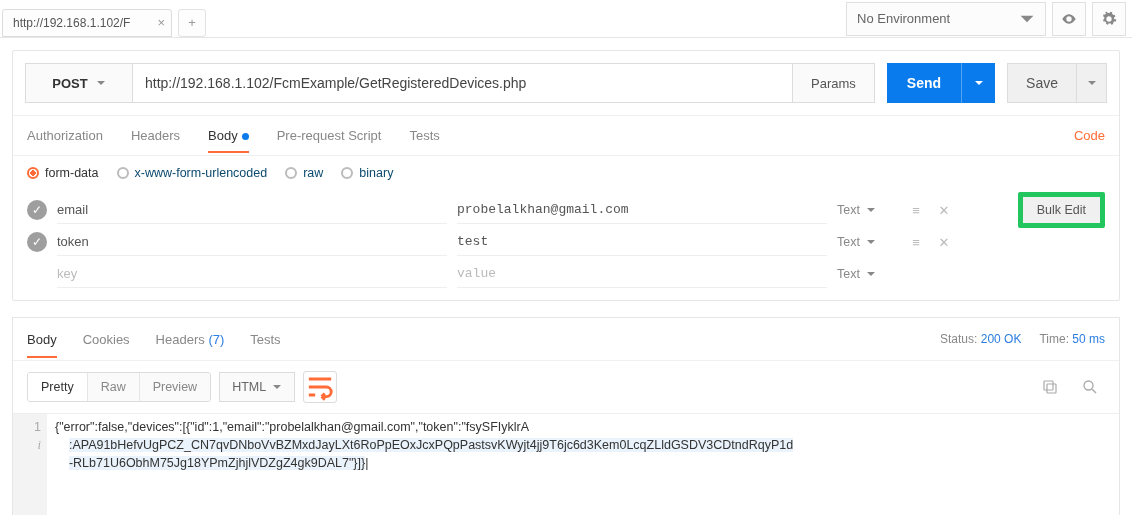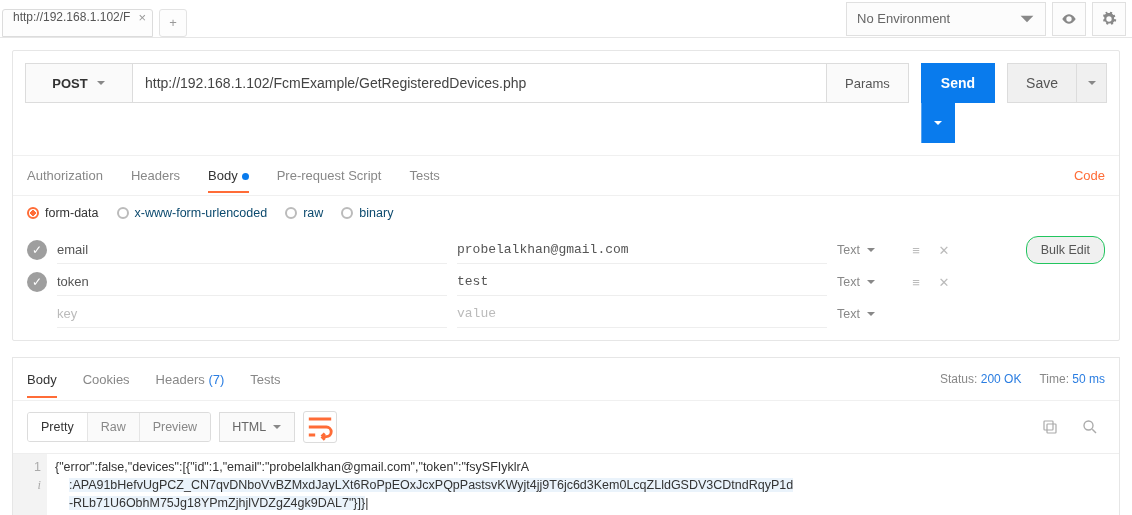--- a/index.html
+++ b/index.html
@@ -1,55 +1,55 @@
 <!DOCTYPE html>
 <html><head>
 <meta charset="utf-8">
 <style>
 * { margin:0; padding:0; box-sizing:border-box; font-family:-apple-system,BlinkMacSystemFont,"Segoe UI",Helvetica,Arial,sans-serif; }
 body { background:#fff; font-size:13px; color:#333; }
 
 
 .topbar { display:flex; height:38px; align-items:center; border-bottom:1px solid #e6e6e6; }
 .tabbar { display:flex; align-items:center; padding-left:2px; }
-.tab { display:flex; align-items:flex-start; height:28px; border:1px solid #dcdcdc; border-radius:3px 3px 0 0; background:#fdfdfd; padding:0 6px 0 10px; margin-top:8px; min-width:150px; font-size:12px; color:#555; }
+.tab { display:flex; align-items:center; height:28px; border:1px solid #dcdcdc; border-radius:3px 3px 0 0; background:#fdfdfd; padding:0 6px 0 10px; margin-top:8px; min-width:150px; font-size:12px; color:#555;gap:19px; }
 .tab .close { margin-left:8px; color:#999; cursor:pointer; font-size:13px; }
 .addtab { width:28px; height:28px; border:1px solid #e3e3e3; border-radius:3px; display:flex; align-items:center; justify-content:center; color:#999; margin:8px 0 0 6px; cursor:pointer; background:#fdfdfd;}
 .top-spacer { flex:1; }
 .env-select { height:34px; min-width:200px; border:1px solid #e0e0e0; display:flex; align-items:center; padding:0 10px; color:#666; background:#fcfcfc; cursor:pointer; justify-content:space-between;}
 .iconbtn { width:34px; height:34px; border:1px solid #e0e0e0; display:flex; align-items:center; justify-content:center; color:#888; margin-left:6px; background:#fcfcfc; cursor:pointer;}
 .iconbtn svg, .env-select svg { width:16px; height:16px; fill:#888; }
 
 
 .builder { margin:12px 12px 0 12px; border:1px solid #e6e6e6; border-radius:2px; }
 .req-row { display:flex; align-items:stretch; padding:12px; gap:0; }
 .method { width:108px; height:40px; border:1px solid #dcdcdc; background:#fafafa; display:flex; align-items:center; justify-content:center; font-weight:600; color:#333; cursor:pointer; gap:8px;}
 .url { flex:1; height:40px; border:1px solid #dcdcdc; border-left:none; padding:0 12px; font-size:14px; color:#444; outline:none; }
 .params-btn { height:40px; padding:0 18px; border:1px solid #dcdcdc; border-left:none; background:#fafafa; color:#555; cursor:pointer; display:flex; align-items:center;}
-.send-wrap { display:flex; margin-left:12px;flex-direction:column; }
+.send-wrap { display:flex; margin-left:12px; }
 .send-btn { height:40px; padding:0 20px; background:#097bed; color:#fff; font-weight:600; border:none; cursor:pointer; font-size:14px;}
 .send-caret { width:34px; height:40px; background:#097bed; border:none; border-left:1px solid rgba(255,255,255,.3); color:#fff; cursor:pointer; display:flex;align-items:center;justify-content:center;}
 .save-wrap { display:flex; margin-left:12px; }
 .save-btn { height:40px; padding:0 18px; background:#f0f0f0; border:1px solid #dcdcdc; color:#555; cursor:pointer; font-size:14px;}
 .save-caret { width:30px; height:40px; background:#f0f0f0; border:1px solid #dcdcdc; border-left:none; color:#888; cursor:pointer; display:flex;align-items:center;justify-content:center;}
 
 .section-tabs { display:flex; align-items:center; padding:0 14px; height:40px; border-top:1px solid #f0f0f0;}
 .section-tabs .stab { margin-right:28px; color:#888; cursor:pointer; padding:10px 0; }
 .section-tabs .stab.active { color:#333; border-bottom:2px solid #ff6c37; padding-bottom:8px;}
 .section-tabs .dot { display:inline-block; width:7px; height:7px; border-radius:50%; background:#097bed; margin-left:4px; vertical-align:middle;}
 .section-tabs .code-link { margin-left:auto; color:#ff6c37; cursor:pointer; }
 
 .body-types { display:flex; align-items:center; padding:10px 14px; gap:18px; border-top:1px solid #f0f0f0;}
 .radio { display:flex; align-items:center; gap:6px; color:#0c4a6e; cursor:pointer; font-size:12.5px;}
 .radio .rdot { width:12px; height:12px; border-radius:50%; border:2px solid #bbb; }
 .radio.active { color:#333; }
 .radio.active .rdot { border-color:#ff6c37; background:radial-gradient(#ff6c37 45%, transparent 50%); }
 
 .kv { padding:4px 14px 10px; }
-.bulk { padding:6px 14px; background:#f0f0f0; border:1px solid #22c55e; color:#555; cursor:pointer; font-size:12.5px; border-radius:12px;}
+.bulk { padding:6px 14px; background:#f0f0f0; border:5px solid #22c55e; color:#555; cursor:pointer; font-size:12.5px; border-radius:2px;}
 .kv-row { display:flex; align-items:center; height:32px; gap:10px; }
 .chk { width:20px; height:20px; border-radius:50%; background:#9e9e9e; display:flex; align-items:center; justify-content:center; color:#fff; font-size:12px; flex-shrink:0;}
 .chk.off { background:transparent; }
 .kv-row input { border:none; border-bottom:1px solid #eee; height:28px; outline:none; font-size:13px; color:#555; background:transparent;}
 .kv-row input::placeholder { color:#bbb; }
 .key-in { width:390px; }
 .val-in { width:370px;font-family:Liberation Mono, monospace; }
 .type-sel { color:#888; display:flex; align-items:center; gap:6px; cursor:pointer; width:60px; font-size:12.5px;}
 .row-act { color:#bbb; width:18px; text-align:center; cursor:pointer;}
 

